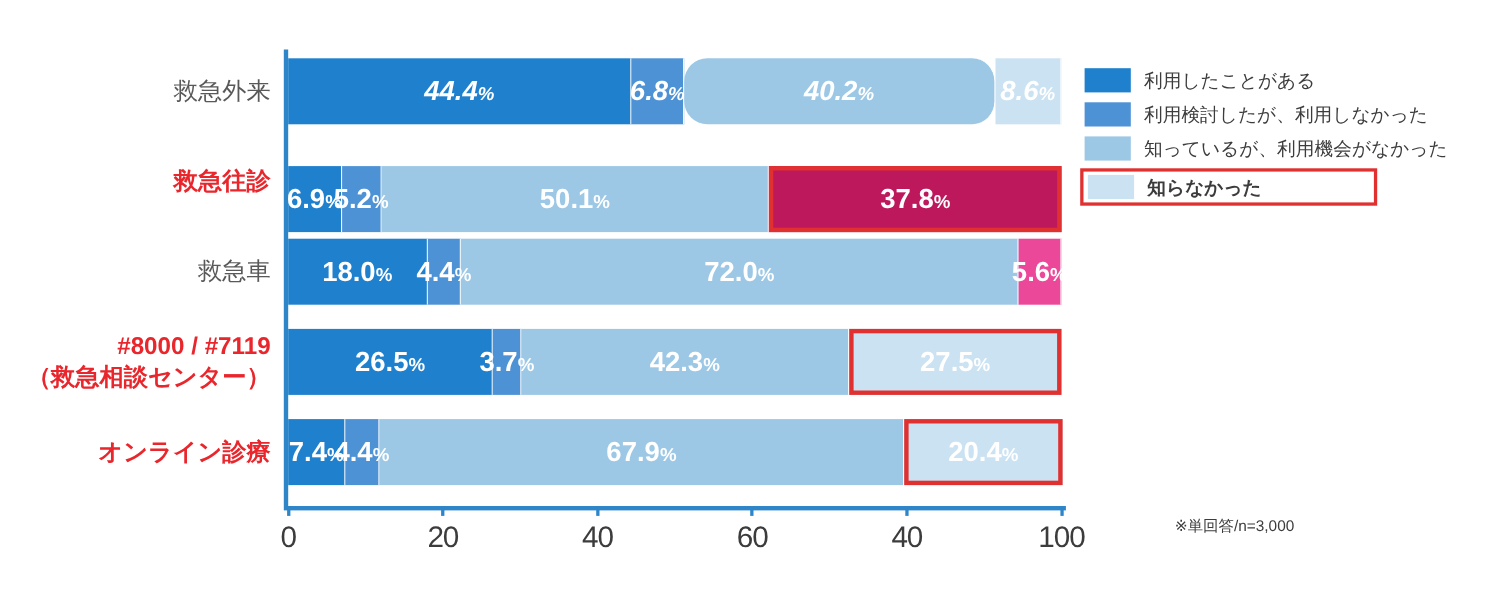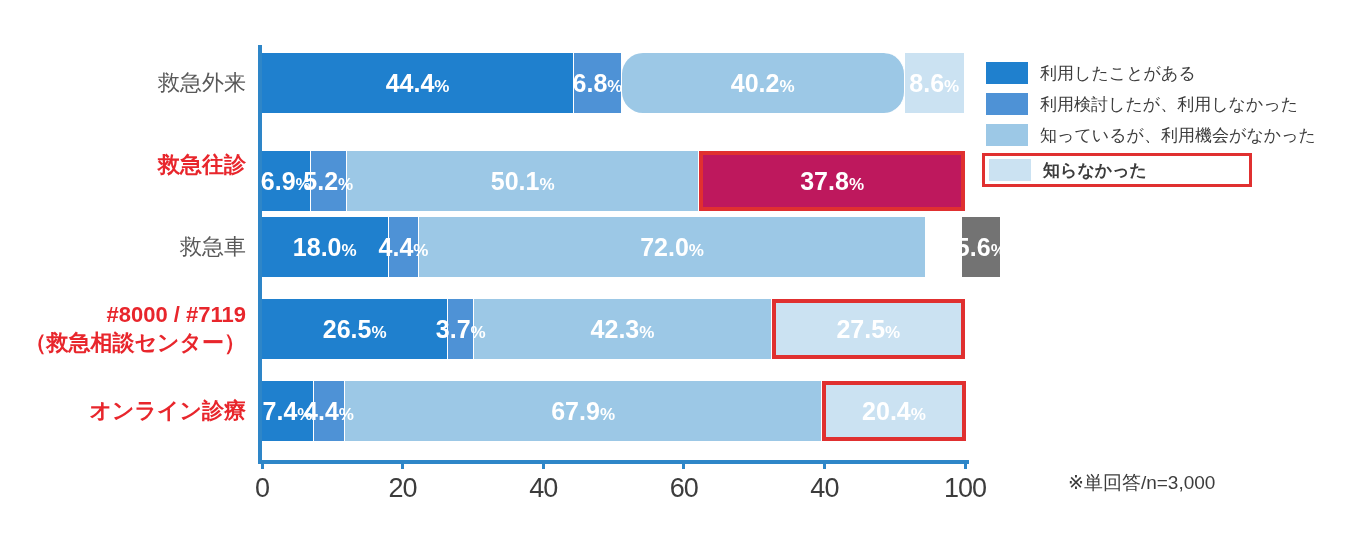--- a/index.html
+++ b/index.html
@@ -151,21 +151,21 @@
     color: #3C3C3C;
     white-space: nowrap;
     font-family: "Liberation Sans", "DejaVu Sans", sans-serif;
   }
 
   
   .footnote {
     position: absolute;
     left: 1068px;
     top: 470px;
-    font-size: 19px;
+    font-size: 14px;
     color: #3C3C3C;
     white-space: nowrap;
     font-family: "Liberation Sans", "DejaVu Sans", sans-serif;
   }
 </style>
 </head>
 <body>
 
 <div id="chart-root">
 
@@ -185,21 +185,21 @@
       </div>
       <div class="cat-label emph" style="top: 397px;">
         <div>オンライン診療</div>
       </div>
     </div>
 
   <div class="plot-area">
     <div class="axis-y-line"></div>
     <div class="axis-x-line"></div>
     <div id="bars-container">
-        <div class="bar-row" style="top: 8px;">
+        <div class="bar-row" style="top: 8px; font-style: italic;">
           <div class="seg" title="利用したことがある" style="left: 0px; width: 312.132px; background: rgb(31, 128, 206);">
             <span class="seg-label">44.4<span class="pct">%</span></span>
           </div>
           <div class="seg" title="利用検討したが、利用しなかった" style="left: 312.132px; width: 47.804px; background: rgb(78, 146, 214);">
             <span class="seg-label">6.8<span class="pct">%</span></span>
           </div>
           <div class="seg" title="知っているが、利用機会がなかった" style="left: 359.936px; width: 282.606px; background: rgb(156, 200, 230); border-radius: 21px;">
             <span class="seg-label">40.2<span class="pct">%</span></span>
           </div>
           <div class="seg" title="知らなかった" style="left: 642.542px; width: 60.458px; background: rgb(203, 226, 242);">
@@ -223,21 +223,21 @@
         <div class="bar-row" style="top: 172px;">
           <div class="seg" title="利用したことがある" style="left: 0px; width: 126.54px; background: rgb(31, 128, 206);">
             <span class="seg-label">18.0<span class="pct">%</span></span>
           </div>
           <div class="seg" title="利用検討したが、利用しなかった" style="left: 126.54px; width: 30.932px; background: rgb(78, 146, 214);">
             <span class="seg-label">4.4<span class="pct">%</span></span>
           </div>
           <div class="seg" title="知っているが、利用機会がなかった" style="left: 157.472px; width: 506.16px; background: rgb(156, 200, 230);">
             <span class="seg-label">72.0<span class="pct">%</span></span>
           </div>
-          <div class="seg" title="知らなかった" style="left: 663.632px; width: 39.368px; background: #737373; margin-left: 36px;">
+          <div class="seg" title="知らなかった" style="left: 663.632px; width: 39.368px; background: #ec4899;">
             <span class="seg-label">5.6<span class="pct">%</span></span>
           </div>
         </div>
         <div class="bar-row" style="top: 254px;">
           <div class="seg" title="利用したことがある" style="left: 0px; width: 186.295px; background: rgb(31, 128, 206);">
             <span class="seg-label">26.5<span class="pct">%</span></span>
           </div>
           <div class="seg" title="利用検討したが、利用しなかった" style="left: 186.295px; width: 26.011px; background: rgb(78, 146, 214);">
             <span class="seg-label">3.7<span class="pct">%</span></span>
           </div>

